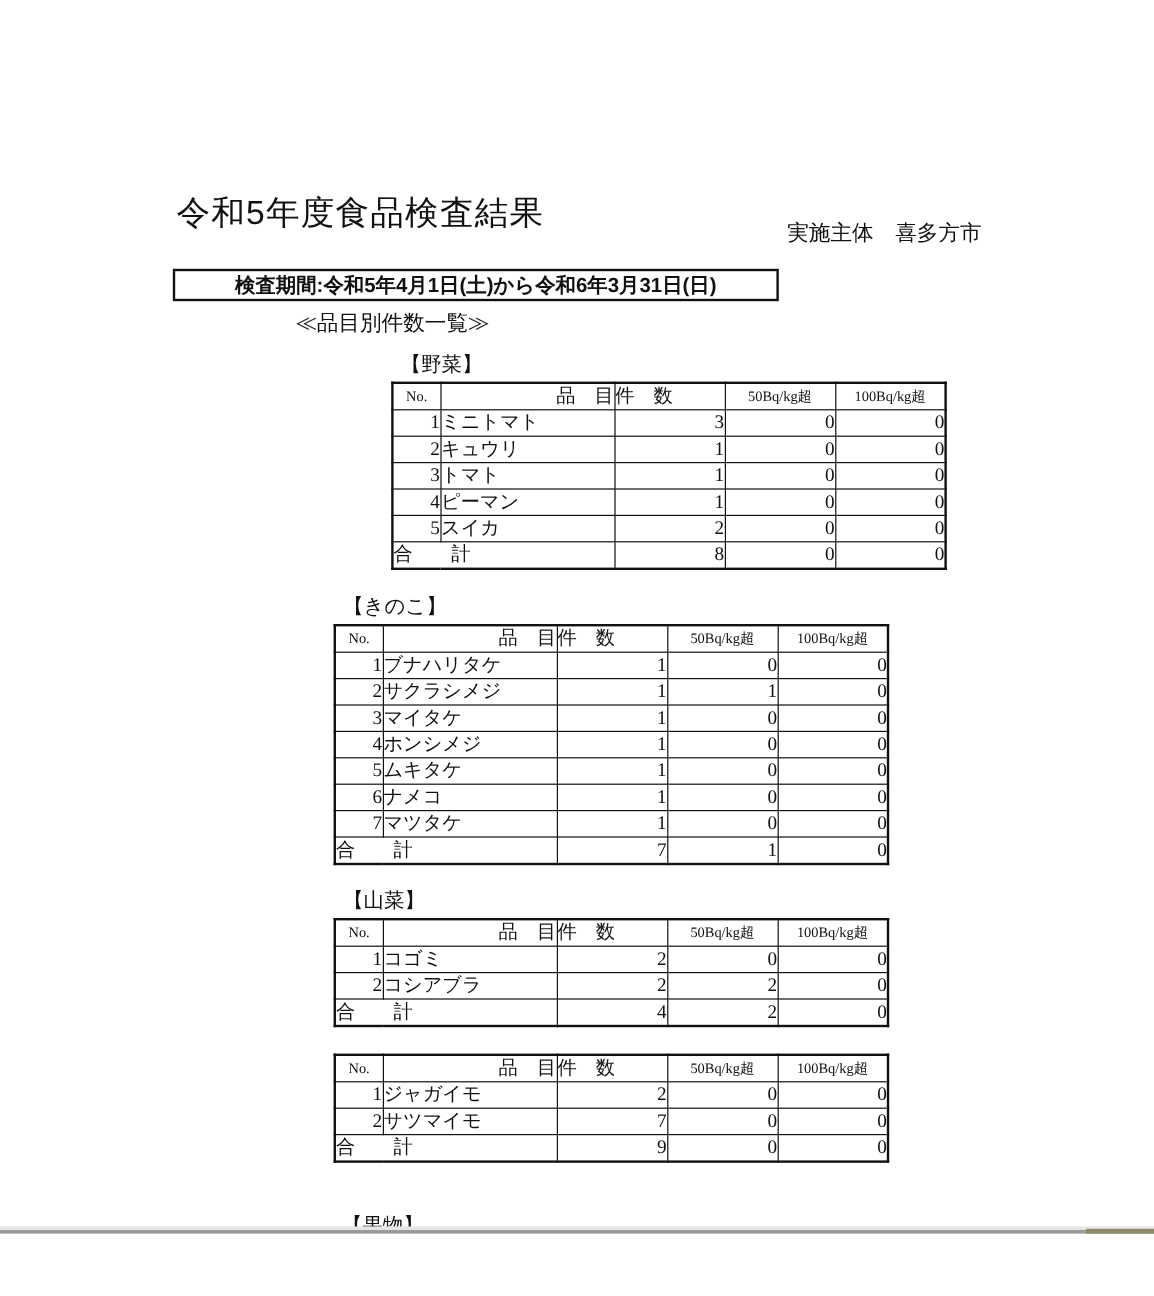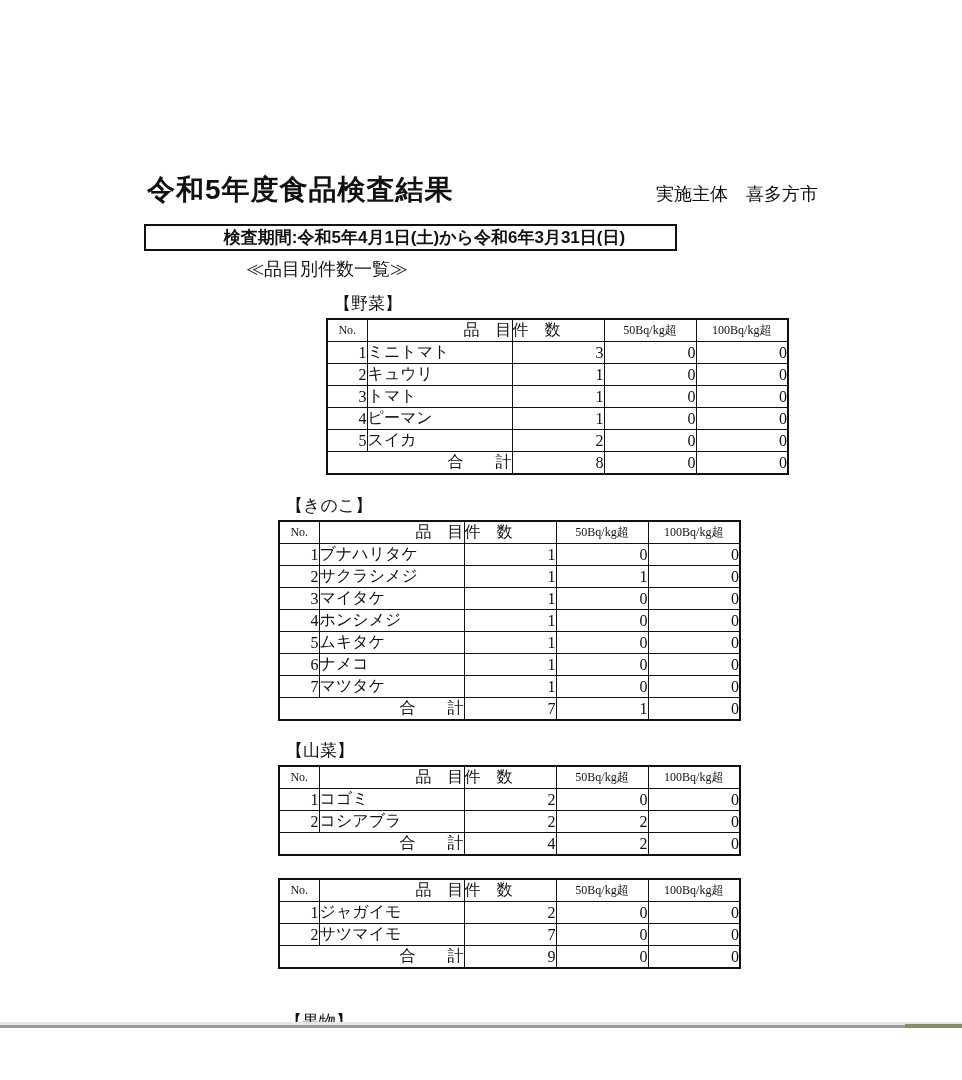--- a/index.html
+++ b/index.html
@@ -5,36 +5,36 @@
   html, body { margin: 0; padding: 0; }
   body {
     width: 962px; height: 1080px;
     background: #ffffff;
     position: relative;
     overflow: hidden;
     font-family: "Liberation Serif", "DejaVu Serif", serif;
     color: #111;
   }
   .doc-title {
-    position: absolute; left: 147px; top: 173px;
+    position: absolute; left: 147px; top: 161px;
     font-family: "Liberation Sans", "DejaVu Sans", sans-serif;
-    font-weight: bold; font-size: 28px; letter-spacing: 1px;
+    font-weight: normal; font-size: 28px; letter-spacing: 1px;
     line-height: 34px; white-space: nowrap;
   }
   .issuer {
     position: absolute; left: 656px; top: 183px;
     font-size: 18px; line-height: 23px; white-space: nowrap;
   }
   .period-box {
     position: absolute; left: 144px; top: 224px;
     width: 501px; height: 23px;
     border: 2px solid #111;
     font-family: "Liberation Sans", "DejaVu Sans", sans-serif;
     font-weight: bold; font-size: 17px;
-    text-align: center; line-height: 24px; white-space: nowrap; padding-left: 28px;
+    text-align: center; line-height: 24px; white-space: nowrap;
   }
   .list-heading {
     position: absolute; left: 246px; top: 258px;
     font-size: 18px; line-height: 23px; white-space: nowrap;
   }
   .table-block { position: absolute; left: 278px; width: 461px; }
   .pos-0 { top: 294px; padding-left: 48px; }
   .pos-1 { top: 496px; }
   .pos-2 { top: 741px; }
   .pos-3 { top: 878px; }
@@ -52,21 +52,21 @@
     font-weight: normal; white-space: nowrap; overflow: hidden;
     vertical-align: middle;
   }
   th.h-no   { font-size: 12px; text-align: center; }
   th.h-item { font-size: 16px; text-align: right; padding-left: 20px; }
   th.h-count{ font-size: 16px; text-align: left; }
   th.h-bq   { font-size: 12px; text-align: center; }
   td.c-no   { font-size: 16px; text-align: right; padding-right: 2px; }
   td.c-item { font-size: 16px; text-align: left;  padding-left: 3px; }
   td.c-num  { font-size: 16px; text-align: right; padding-right: 8px; }
-  td.c-total{ font-size: 16px; text-align: right; }
+  td.c-total{ font-size: 16px; text-align: left; }
   .partial-label {
     position: absolute; left: 285px; top: 1012px;
     height: 14px; overflow: hidden;
     font-size: 17px; line-height: 20px; white-space: nowrap;
   }
   .page-edge { position: absolute; left: 0; top: 1022px; width: 962px; height: 6px; }
   .edge-light { height: 3px; background: #e6e6e6; }
   .edge-dark  { height: 3px; background: #9a9a9a; }
   .edge-right-tint {
     position: absolute; top: 2px; right: 0;

